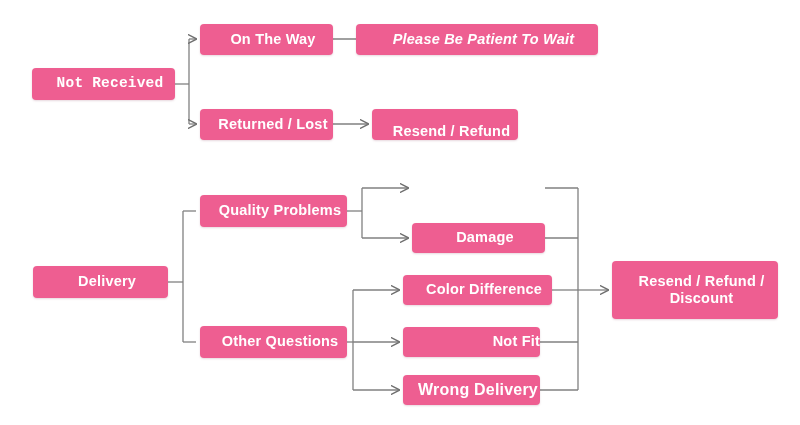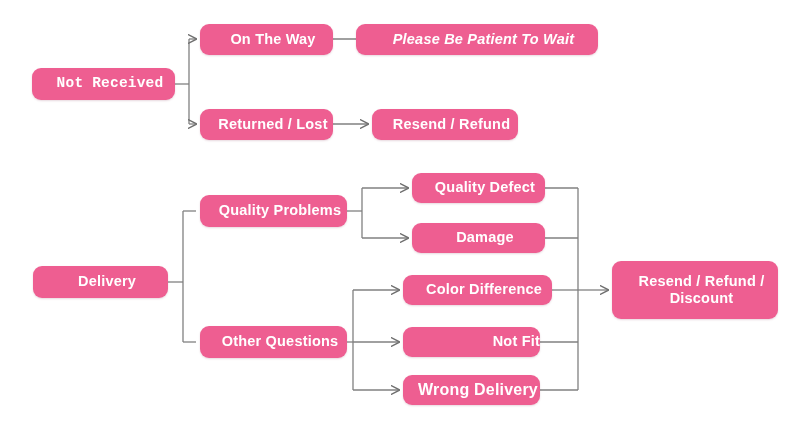--- a/index.html
+++ b/index.html
@@ -22,21 +22,21 @@
     left: 0;
     top: 0;
     width: 800px;
     height: 425px;
     pointer-events: none;
   }
   .node {
     position: absolute;
     box-sizing: border-box;
     background: #ee5e91;
-    border-radius: 9px;
+    border-radius: 4px;
     color: #ffffff;
     font-weight: bold;
     display: flex;
     align-items: center;
     justify-content: center;
     text-align: center;
     letter-spacing: 0.2px;
     line-height: 1.18;
     box-shadow: 0 1px 2px rgba(120, 40, 70, 0.18);
     z-index: 2;
@@ -105,39 +105,36 @@
   </div>
 
   <div class="node" style="left:356px; top:24px; width:242px; height:31px; font-size:14.5px;font-style:italic;">
     <span class="node-label">Please Be Patient To Wait</span>
   </div>
 
   <div class="node" style="left:200px; top:109px; width:133px; height:31px; font-size:14.5px;">
     <span class="node-label">Returned / Lost</span>
   </div>
 
-  <div class="node" style="left:372px; top:109px; width:146px; height:31px; font-size:14.5px;">
+  <div class="node" style="left:372px; top:109px; width:146px; height:31px; font-size:14.5px;align-items:flex-end;">
     <span class="node-label">Resend / Refund</span>
   </div>
 
   <div class="node" style="left:33px; top:266px; width:135px; height:32px; font-size:14.5px;">
     <span class="node-label">Delivery</span>
   </div>
 
   <div class="node" style="left:200px; top:195px; width:147px; height:32px; font-size:14.5px;">
     <span class="node-label">Quality Problems</span>
   </div>
 
   <div class="node" style="left:200px; top:326px; width:147px; height:32px; font-size:14.5px;">
     <span class="node-label">Other Questions</span>
   </div>
 
-  <div class="node" style="left:412px; top:173px; width:133px; height:30px; font-size:14.5px;">
-    <span class="node-label">Quality Defect</span>
-  </div>
 
   <div class="node" style="left:412px; top:223px; width:133px; height:30px; font-size:14.5px;">
     <span class="node-label">Damage</span>
   </div>
 
   <div class="node" style="left:403px; top:275px; width:149px; height:30px; font-size:14.5px;justify-content:center;">
     <span class="node-label">Color Difference</span>
   </div>
 
   <div class="node" style="left:403px; top:327px; width:137px; height:30px; font-size:14.5px;text-align:right;">

